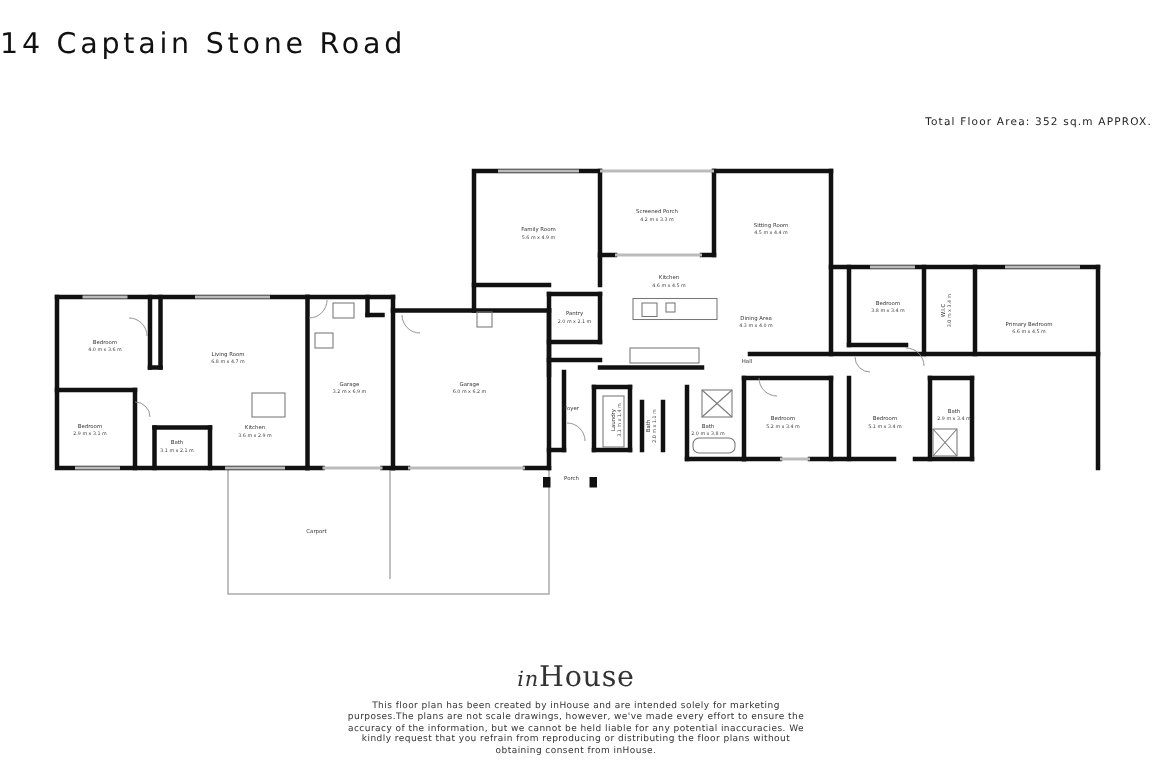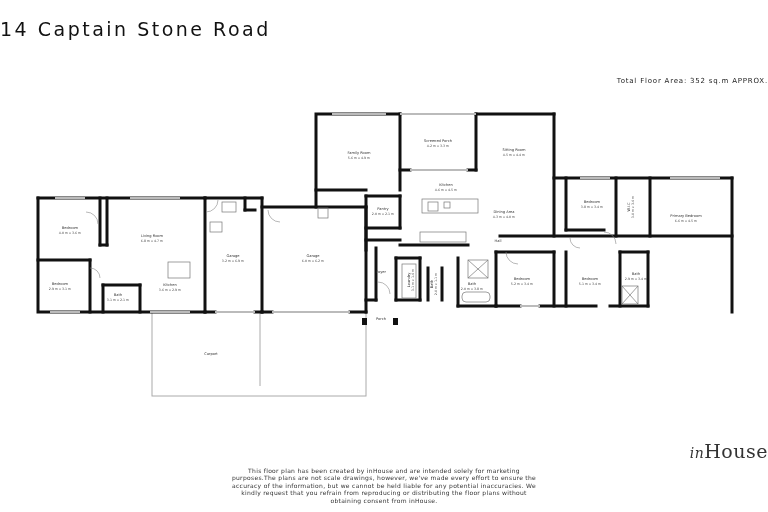--- a/index.html
+++ b/index.html
@@ -2,21 +2,21 @@
 <html><head>
   <meta charset="utf-8">
   <style>
     html, body { margin: 0; padding: 0; background: #ffffff; }
     body { width: 768px; height: 512px; position: relative; overflow: hidden; font-family: "DejaVu Sans", sans-serif; color: #111; }
     .title { position: absolute; left: 0; width: 768px; top: 18px; text-align: left; font-size: 19px; letter-spacing: 2.5px; color: #111; }
     .subtitle { position: absolute; left: 0; width: 768px; top: 46px; text-align: right; font-size: 7px; letter-spacing: 0.8px; color: #222; margin-top: 31px; }
     svg.plan { position: absolute; left: 0; top: 0; width: 768px; height: 512px; }
     .rl { font-family: "DejaVu Sans", sans-serif; font-size: 3.6px; fill: #333; text-anchor: middle; }
     .rd { font-family: "DejaVu Sans", sans-serif; font-size: 3.2px; fill: #444; text-anchor: middle; }
-    .brand { position: absolute; left: 0; width: 768px; top: 440px; text-align: right; font-family: "DejaVu Serif", serif; font-size: 19px; color: #333; letter-spacing: 0.5px; }
+    .brand { position: absolute; left: 0; width: 768px; top: 440px; text-align: center; font-family: "DejaVu Serif", serif; font-size: 19px; color: #333; letter-spacing: 0.5px; }
     .brand .script { font-style: italic; font-size: 14px; }
     .disclaimer { position: absolute; left: 228px; width: 312px; top: 467px; text-align: center; font-size: 6px; line-height: 7.4px; color: #333; letter-spacing: 0.3px; }
   </style>
 </head>
 <body>
 
 <div class="title">14 Captain Stone Road</div>
 <div class="subtitle">Total Floor Area: 352 sq.m APPROX.</div>
 
 <svg class="plan" viewBox="0 0 768 512" xmlns="http://www.w3.org/2000/svg">

